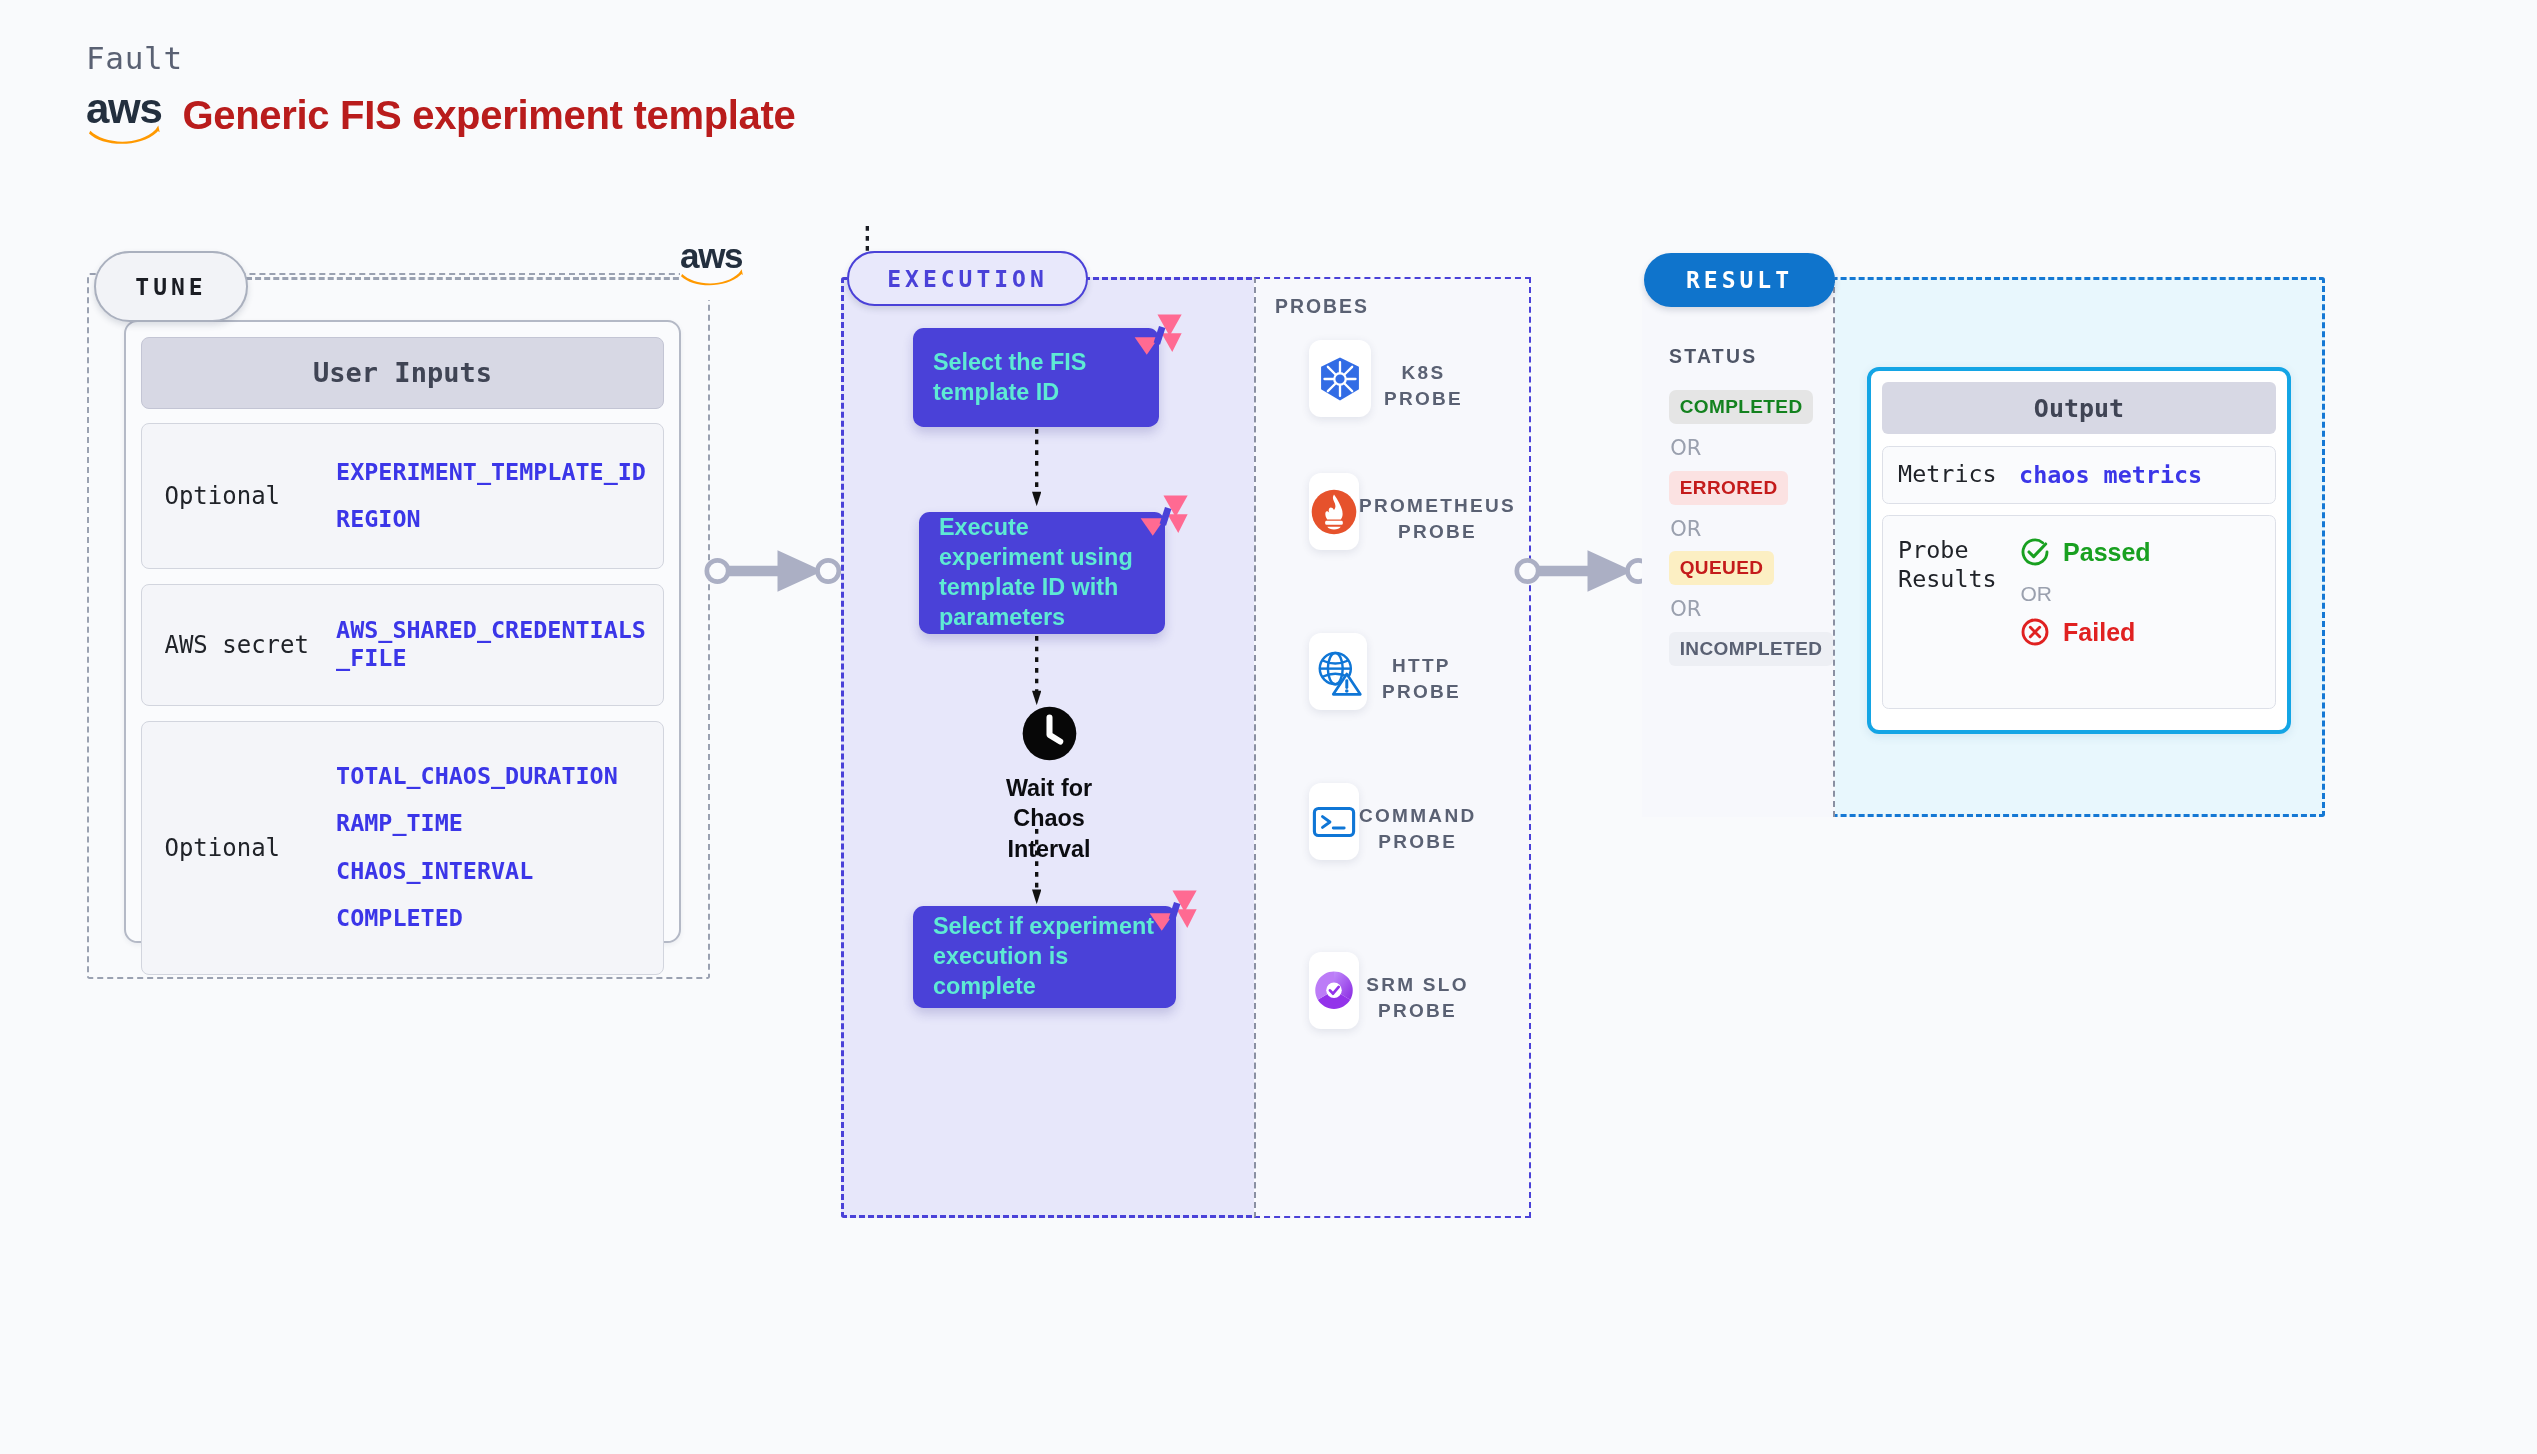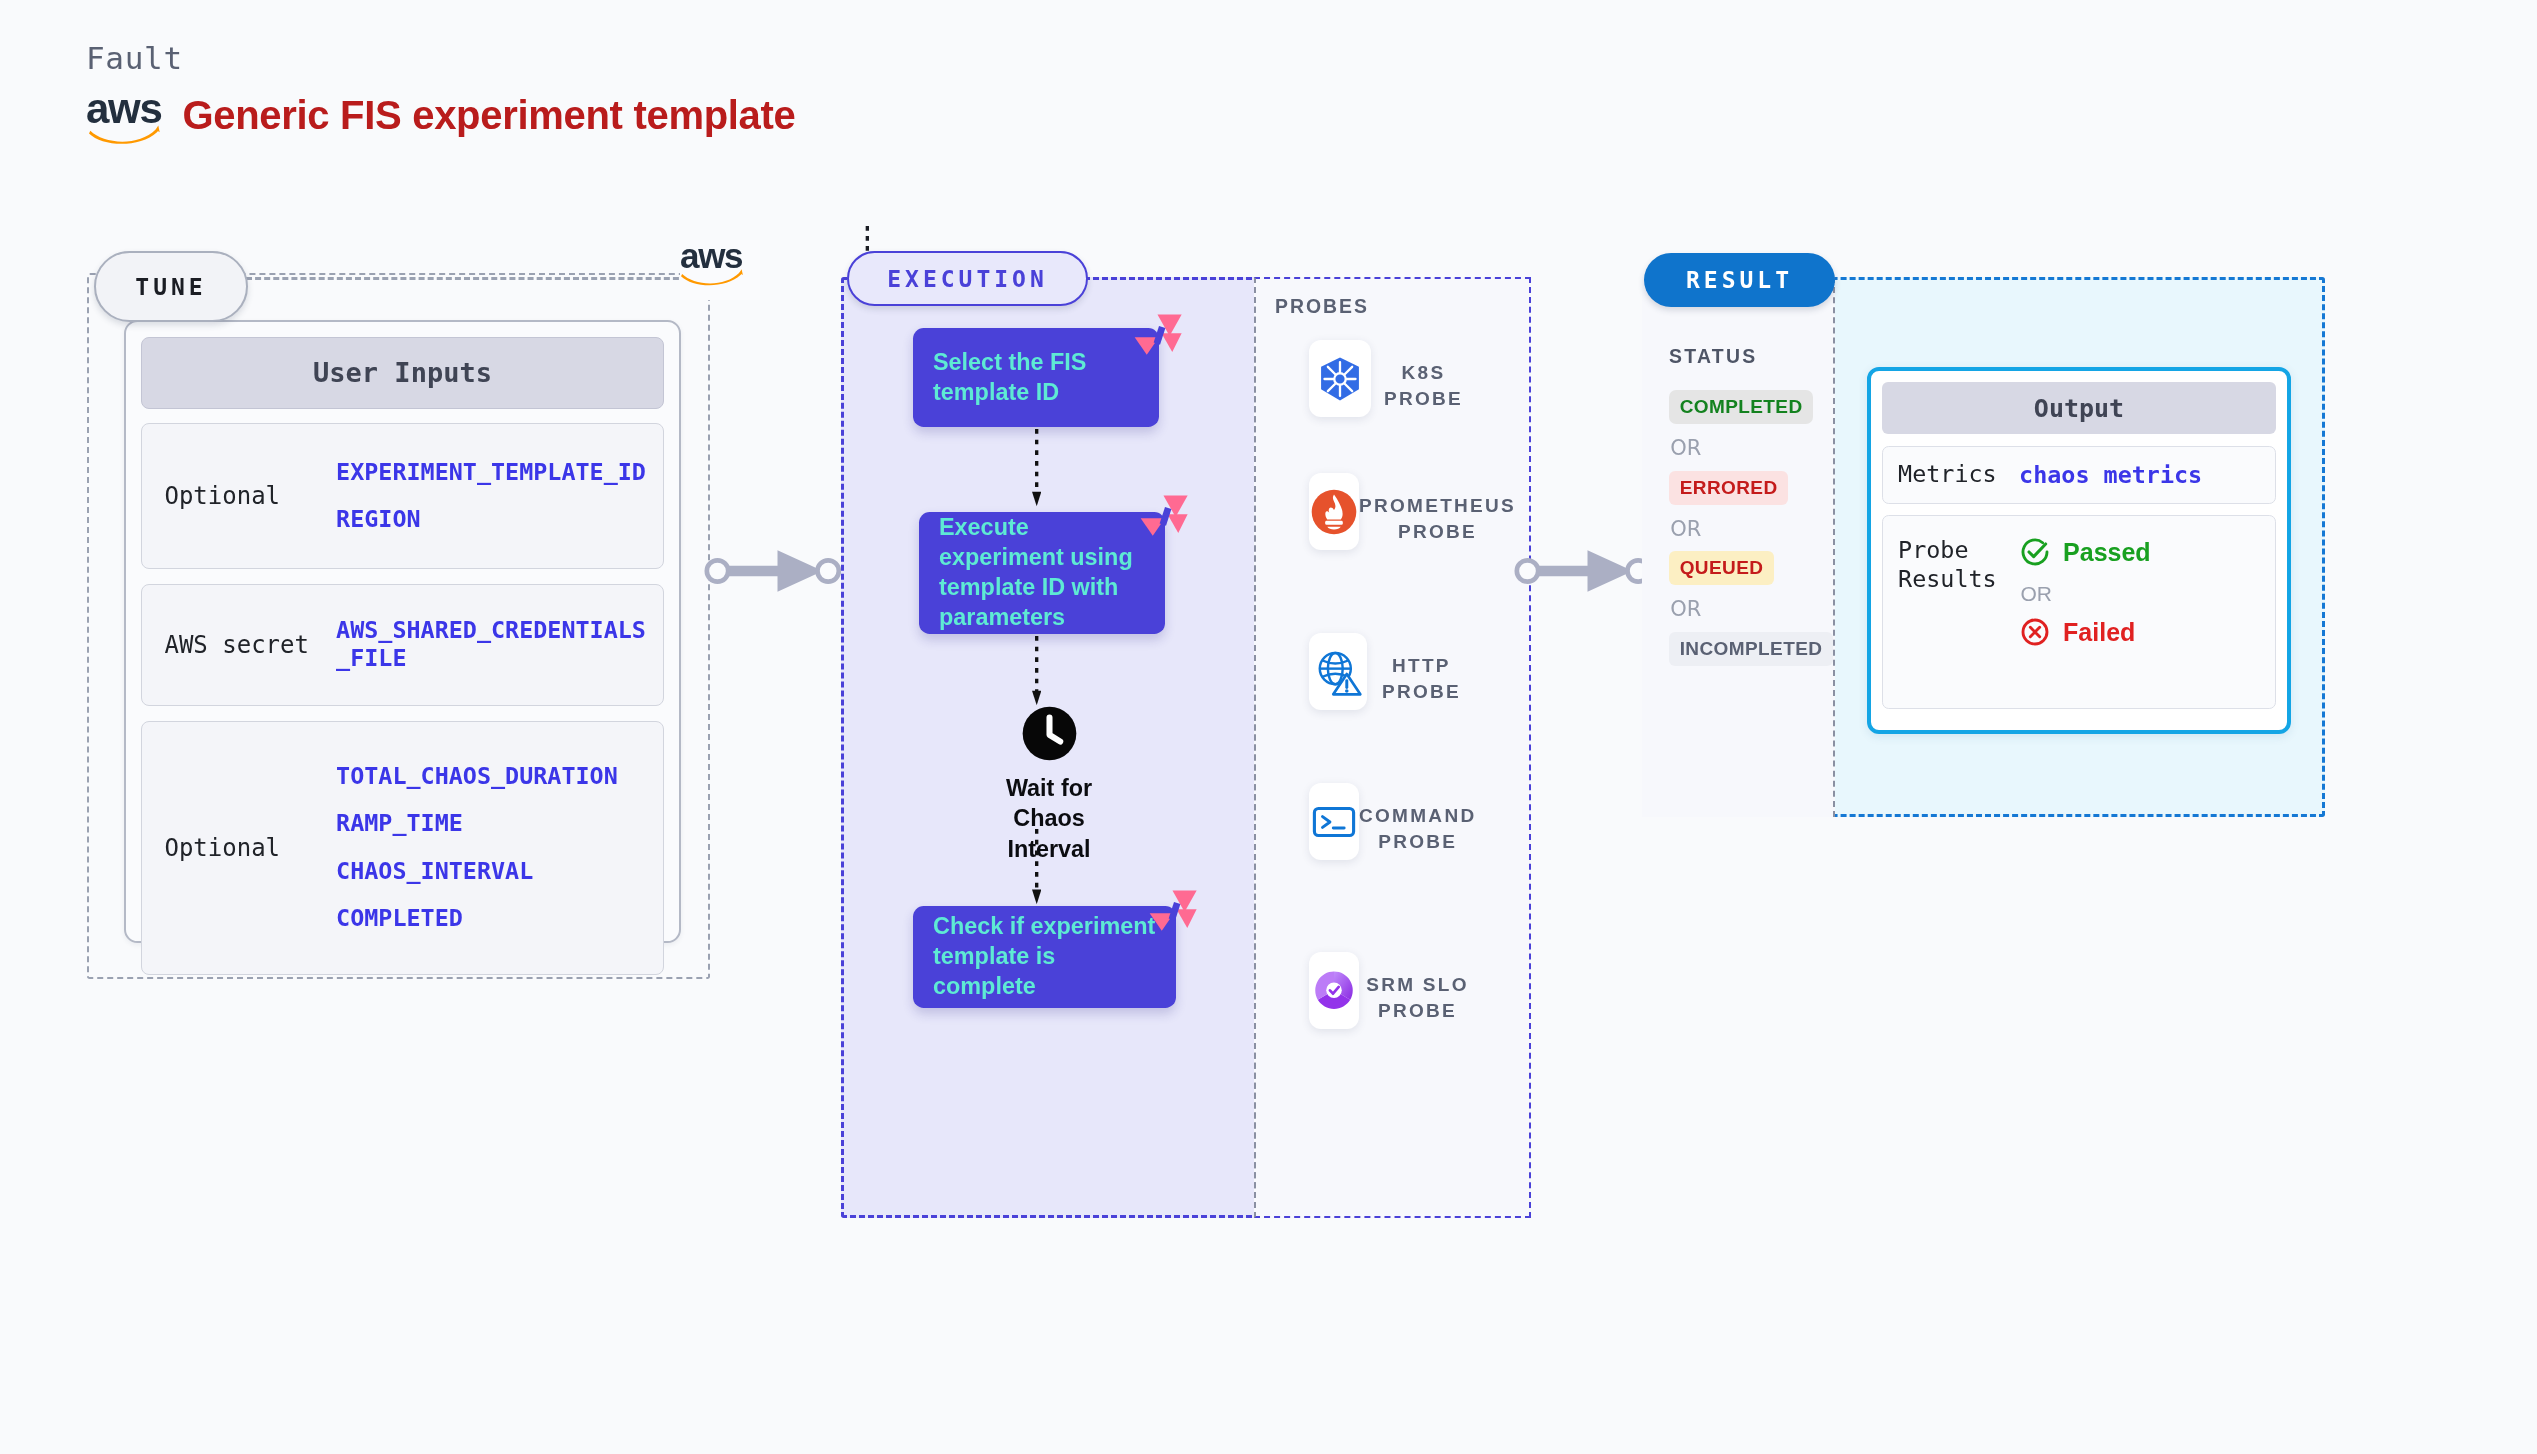--- a/index.html
+++ b/index.html
@@ -361,21 +361,21 @@
       <path d="M41 17 L41 43 L57 53" stroke="#FFFFFF" stroke-width="9" fill="none" stroke-linecap="round" stroke-linejoin="round"></path>
     </svg>
     <div class="clock-lbl">Wait for Chaos Interval</div>
   </div>
 
   <svg class="conn" style="left:1032px; top:829px;" width="9.4" height="78" viewBox="0 0 14 116">
     <line x1="7" y1="0" x2="7" y2="92" stroke="#111" stroke-width="5" stroke-dasharray="7 9"></line>
     <polygon points="0,90 14,90 7,112" fill="#111"></polygon>
   </svg>
 
-  <div class="flow-node node3">Check if experiment template is complete</div>
+  <div class="flow-node node3">Select if experiment execution is complete</div>
   <svg class="litmus-badge lb3" viewBox="0 0 76 62">
     <path d="M38 2 L74 2 L56 34 Z" fill="#FF6A92"></path>
     <path d="M4 36 L40 36 L22 62 Z" fill="#FF6A92"></path>
     <path d="M44 30 L74 30 L60 58 Z" fill="#FF6A92"></path>
     <path d="M36 20 L46 20 L46 46 L36 46 Z" fill="#4A41D8" transform="rotate(18 41 33)"></path>
   </svg>
 
   <div class="probes-title">PROBES</div>
 
   <div class="probe-item p1">

